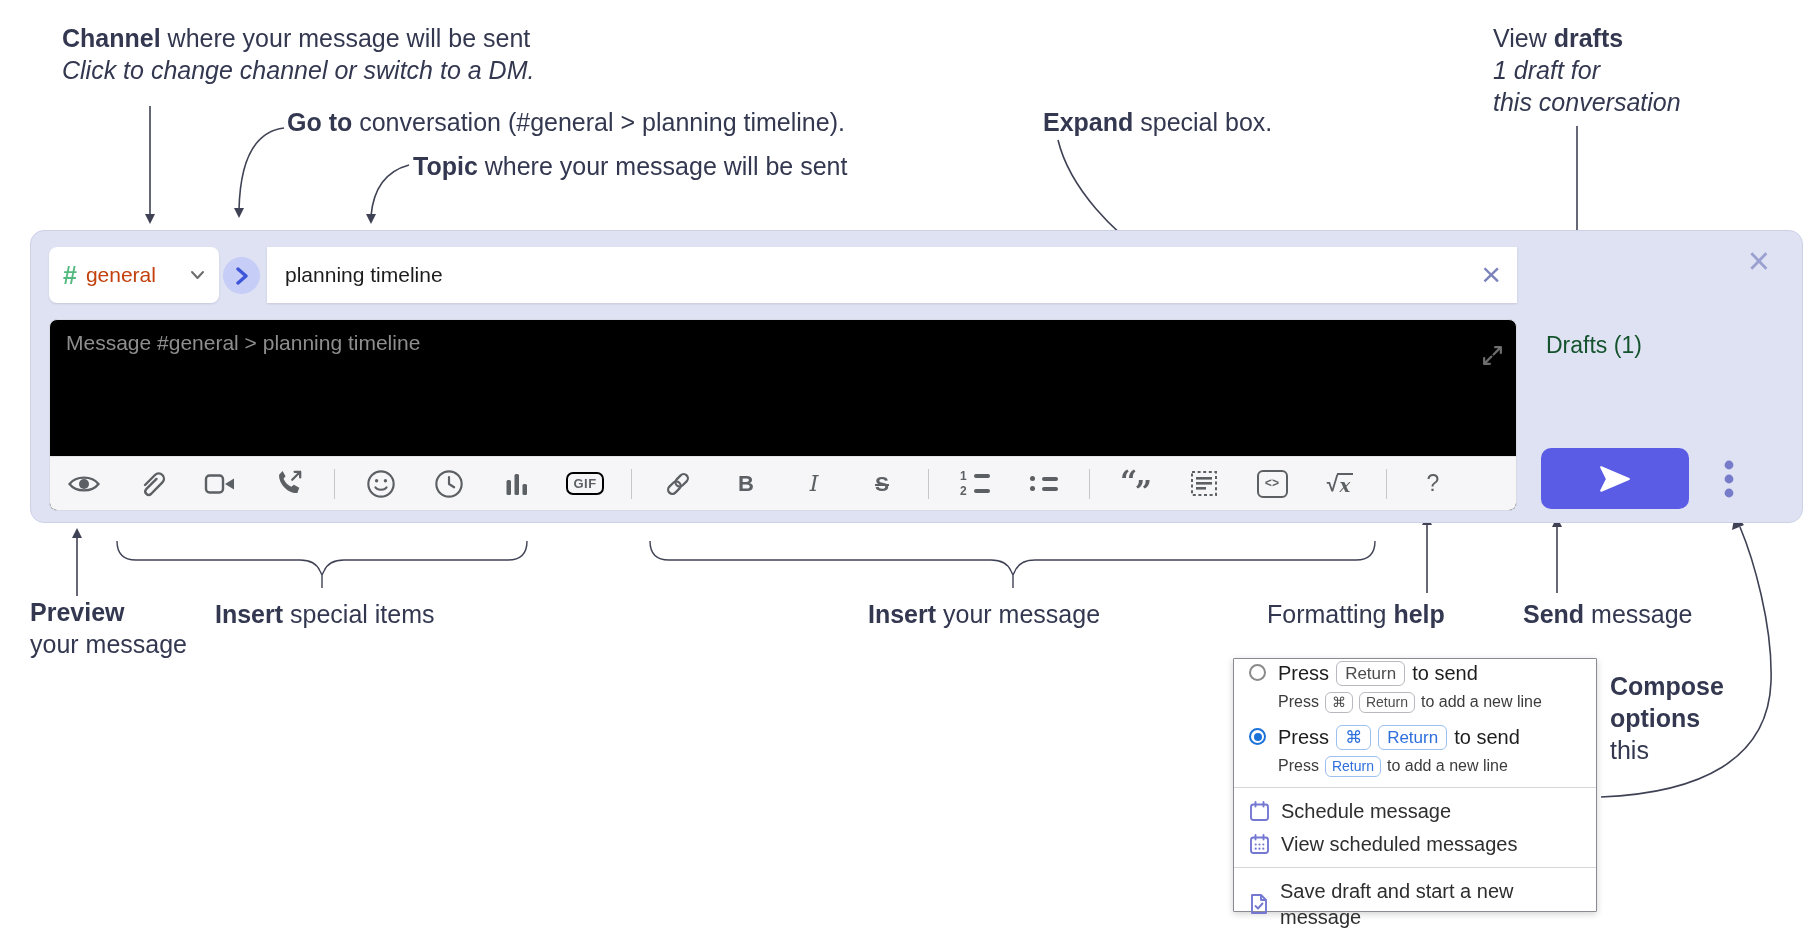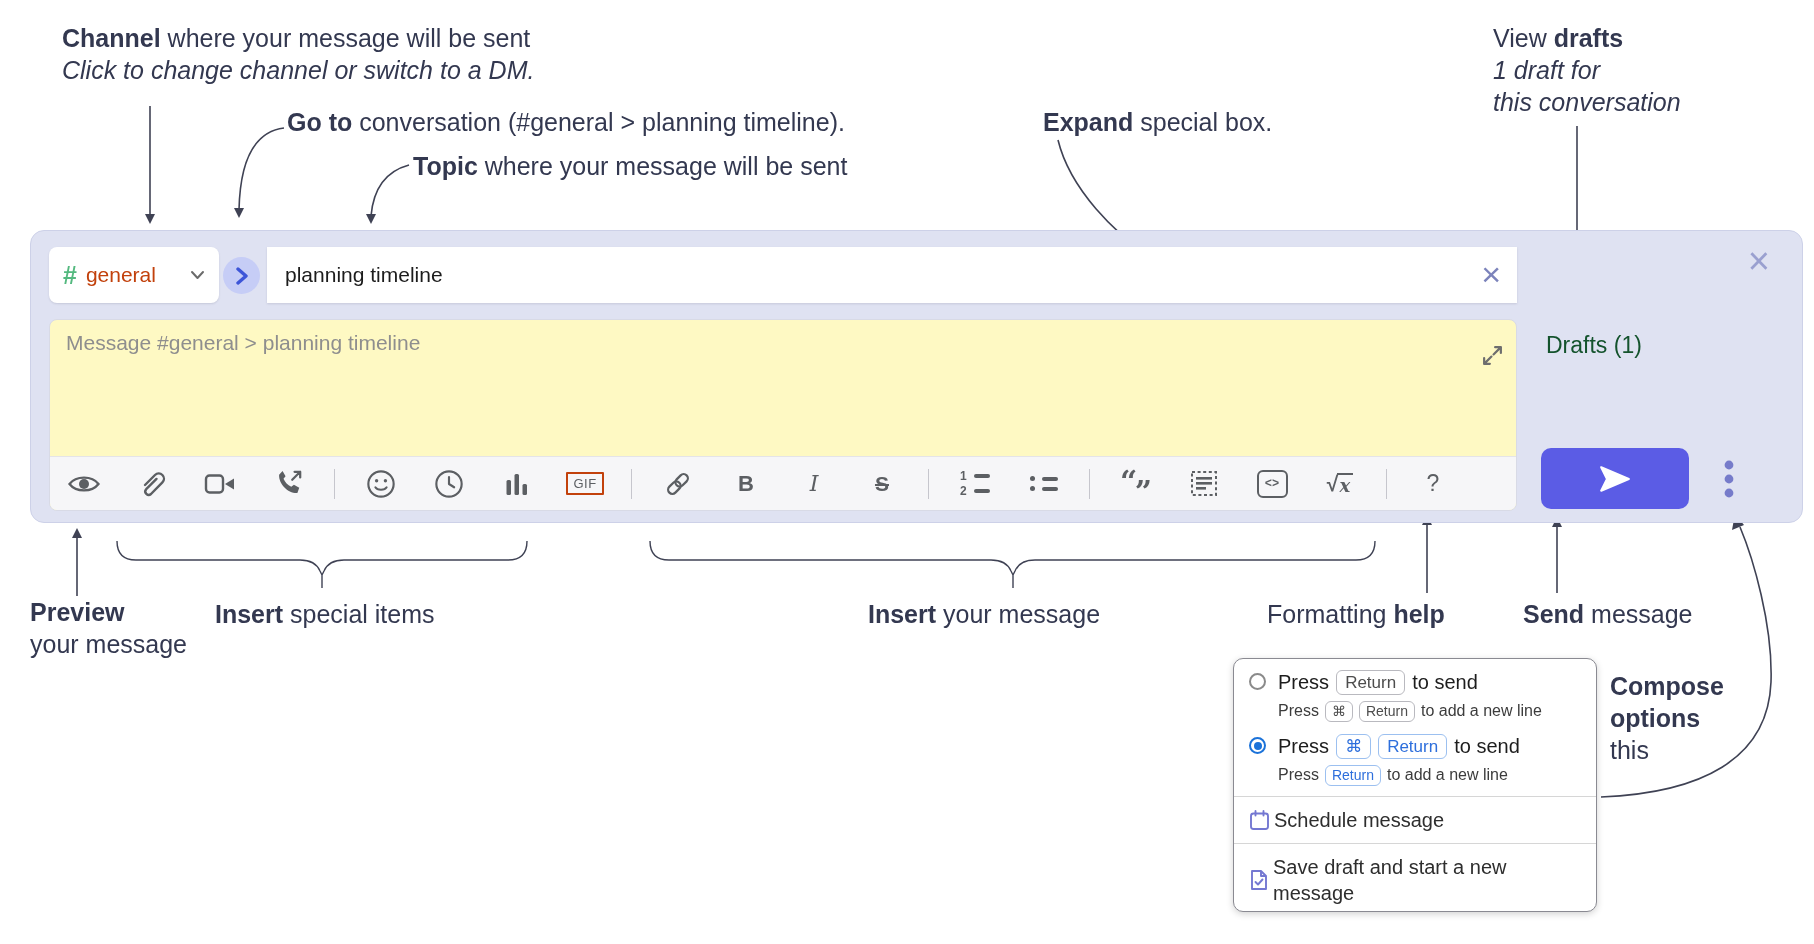--- a/index.html
+++ b/index.html
@@ -21,29 +21,29 @@
   .hash{color:#54b97f;font-size:25px;font-weight:700;}
   .chname{font-size:21px;color:#c2410c;}
   .gocircle{position:absolute;left:192px;top:26px;width:37px;height:37px;border-radius:50%;
             background:#c6cdf6;display:flex;align-items:center;justify-content:center;cursor:pointer;}
   .topic{position:absolute;left:236px;top:16px;width:1250px;height:56px;background:#fff;border-radius:0;
          box-shadow:0 1px 2px rgba(60,60,90,.15);box-sizing:border-box;}
   .topic input{position:absolute;left:16px;top:0;width:1180px;height:54px;border:none;outline:none;
                font-family:"Liberation Sans",sans-serif;font-size:21px;color:#1c1c1c;background:transparent;}
   .clearx{position:absolute;right:16px;top:7px;font-size:34px;color:#7c83bb;cursor:pointer;line-height:40px;}
   .closex{position:absolute;right:32px;top:10px;font-size:38px;color:#9aa0d0;cursor:pointer;line-height:40px;}
-  .msgbox{position:absolute;left:18px;top:88px;width:1468px;height:192px;background:#fef9c3;
+  .msgbox{position:absolute;left:18px;top:88px;width:1468px;height:192px;background:#000000;
           border:1px solid #d8dae6;border-radius:8px;box-sizing:border-box;overflow:hidden;}
   .placeholder{position:absolute;left:16px;top:11px;font-size:21px;color:#8e8e8e;}
   .expand-ic{position:absolute;right:12px;top:24px;cursor:pointer;}
   .toolbar{position:absolute;left:0;right:0;bottom:0;height:54px;background:#f6f6f8;border-top:1px solid #e4e4e8;
            display:flex;align-items:center;padding:0 12px;gap:24px;box-sizing:border-box;}
   .tbtn{width:44px;height:40px;display:flex;align-items:center;justify-content:center;cursor:pointer;flex:0 0 auto;color:#5c5f63;}
   .tdiv{width:1px;height:30px;background:#c6c6cd;flex:0 0 auto;}
-  .gifbadge{border:2px solid #c2410c;border-radius:1px;font-size:13px;font-weight:400;letter-spacing:.5px;padding:2px 5px;color:#5c5f63;}
+  .gifbadge{border:2px solid #000000;border-radius:7px;font-size:13px;font-weight:700;letter-spacing:.5px;padding:2px 5px;color:#5c5f63;}
   .ltrB{font-size:22px;font-weight:700;}
   .ltrI{font-size:22px;font-family:"DejaVu Serif",serif;font-style:italic;}
   .ltrS{font-size:21px;font-weight:700;text-decoration:line-through;}
   .ico-list{display:flex;flex-direction:column;gap:5px;}
   .ico-list .row{display:flex;align-items:center;gap:5px;}
   .ico-list .num{font-size:12px;font-weight:700;color:#5c5f63;width:9px;line-height:10px;}
   .ico-list .dot{width:5px;height:5px;border-radius:50%;background:#5c5f63;margin:0 2px;}
   .ico-list .bar{width:16px;height:4px;border-radius:2px;background:#5c5f63;}
   .quotebox{position:relative;width:32px;height:30px;font-family:"DejaVu Serif",serif;font-weight:700;color:#5c5f63;}
   .quotebox span{position:absolute;font-size:30px;line-height:30px;}
@@ -52,33 +52,33 @@
            font-family:"Liberation Mono",monospace;font-size:12px;font-weight:700;color:#5c5f63;}
   .mathic{font-size:21px;font-weight:700;color:#5c5f63;display:flex;align-items:flex-end;}
   .mathic .xbar{font-family:"DejaVu Serif",serif;font-style:italic;font-weight:700;border-top:2px solid #5c5f63;padding:0 3px 0 2px;margin-left:-1px;font-size:18px;}
   .qmark{font-size:23px;font-weight:400;color:#5c5f63;}
   .drafts{position:absolute;left:1515px;top:101px;font-size:23px;color:#14532d;cursor:pointer;}
   .sendbtn{position:absolute;left:1510px;top:217px;width:148px;height:61px;background:#5b5ce5;border-radius:10px;
            display:flex;align-items:center;justify-content:center;cursor:pointer;}
   .dotsbtn{position:absolute;left:1678px;top:226px;width:40px;height:44px;display:flex;align-items:center;justify-content:center;cursor:pointer;}
   
   .popup{position:absolute;left:1233px;top:658px;width:364px;height:254px;background:#fff;border:1.5px solid #8a8a92;
-         border-radius:10px;box-shadow:0 2px 7px rgba(0,0,0,.18);box-sizing:border-box;padding:10px 15px 8px;}
+         border-radius:1px;box-shadow:0 2px 7px rgba(0,0,0,.18);box-sizing:border-box;padding:1px 15px 8px;}
   .opt{display:flex;align-items:flex-start;gap:12px;cursor:pointer;}
   .opt + .opt{margin-top:11px;}
   .radio{width:17px;height:17px;border:2px solid #8a8a8a;border-radius:50%;margin-top:4px;flex:0 0 auto;box-sizing:border-box;}
   .radio.sel{border-color:#1b72d9;position:relative;}
   .radio.sel::after{content:"";position:absolute;left:2.5px;top:2.5px;width:8px;height:8px;border-radius:50%;background:#1b72d9;}
   .optmain{display:flex;align-items:center;gap:7px;font-size:20px;color:#1d1d1d;line-height:27px;}
   .optsub{display:flex;align-items:center;gap:6px;font-size:16px;color:#3c3c3c;margin-top:4px;line-height:22px;}
   .kbd{border:1.5px solid #b9b9bf;border-radius:6px;padding:0 8px;font-size:17px;color:#4d4d4d;background:#fff;line-height:23px;}
   .kbd.sm{font-size:14px;padding:0 6px;line-height:19px;}
   .kbd.blue{border-color:#9cc0f0;color:#2e6fdc;}
   .psep{height:1px;background:#d6d6d6;margin:10px -15px;}
-  .mitem{display:flex;align-items:center;gap:4px;font-size:20px;color:#2e2e2e;margin:7px 0;cursor:pointer;line-height:26px;}
+  .mitem{display:flex;align-items:center;gap:11px;font-size:20px;color:#2e2e2e;margin:7px 0;cursor:pointer;line-height:26px;}
   .mitem svg{flex:0 0 auto;}
 </style>
 </head>
 <body>
 
 <svg class="overlay">
   <path d="M150,106 L150,216"></path>
   <polygon class="head" points="145,214 155,214 150,224"></polygon>
   <path d="M284,128 C252,132 240,165 239,210"></path>
   <polygon class="head" points="234,208 244,208 239,218"></polygon>
@@ -352,20 +352,36 @@
   </div>
   <div class="psep"></div>
   <div class="mitem">
     <svg width="21" height="21" viewBox="0 0 21 21">
       <rect x="2" y="3.5" width="17" height="15.5" rx="2.5" fill="none" stroke="#7478d2" stroke-width="1.9"></rect>
       <line x1="6.5" y1="1" x2="6.5" y2="5.5" stroke="#7478d2" stroke-width="1.9" stroke-linecap="round"></line>
       <line x1="14.5" y1="1" x2="14.5" y2="5.5" stroke="#7478d2" stroke-width="1.9" stroke-linecap="round"></line>
     </svg>
     <span>Schedule message</span>
   </div>
+  <div class="mitem">
+    <svg width="21" height="21" viewBox="0 0 21 21">
+      <rect x="2" y="3.5" width="17" height="15.5" rx="2.5" fill="none" stroke="#7478d2" stroke-width="1.9"></rect>
+      <line x1="6.5" y1="1" x2="6.5" y2="5.5" stroke="#7478d2" stroke-width="1.9" stroke-linecap="round"></line>
+      <line x1="14.5" y1="1" x2="14.5" y2="5.5" stroke="#7478d2" stroke-width="1.9" stroke-linecap="round"></line>
+      <g fill="#7478d2">
+        <circle cx="6.7" cy="10.5" r="1.1"></circle>
+          <circle cx="10.5" cy="10.5" r="1.1"></circle>
+          <circle cx="14.3" cy="10.5" r="1.1"></circle>
+        <circle cx="6.7" cy="14.7" r="1.1"></circle>
+          <circle cx="10.5" cy="14.7" r="1.1"></circle>
+          <circle cx="14.3" cy="14.7" r="1.1"></circle>
+      </g>
+    </svg>
+    <span>View scheduled messages</span>
+  </div>
   <div class="psep"></div>
   <div class="mitem">
     <svg width="20" height="22" viewBox="0 0 20 22">
       <path d="M3 2 H12 L17 7 V20 H3 Z" fill="none" stroke="#7478d2" stroke-width="1.9" stroke-linejoin="round"></path>
       <path d="M12 2 V7 H17" fill="none" stroke="#7478d2" stroke-width="1.9" stroke-linejoin="round"></path>
       <path d="M6.5 13 L9 15.5 L13.5 10.5" fill="none" stroke="#7478d2" stroke-width="1.9" stroke-linecap="round" stroke-linejoin="round"></path>
     </svg>
     <span>Save draft and start a new message</span>
   </div>
 </div>

